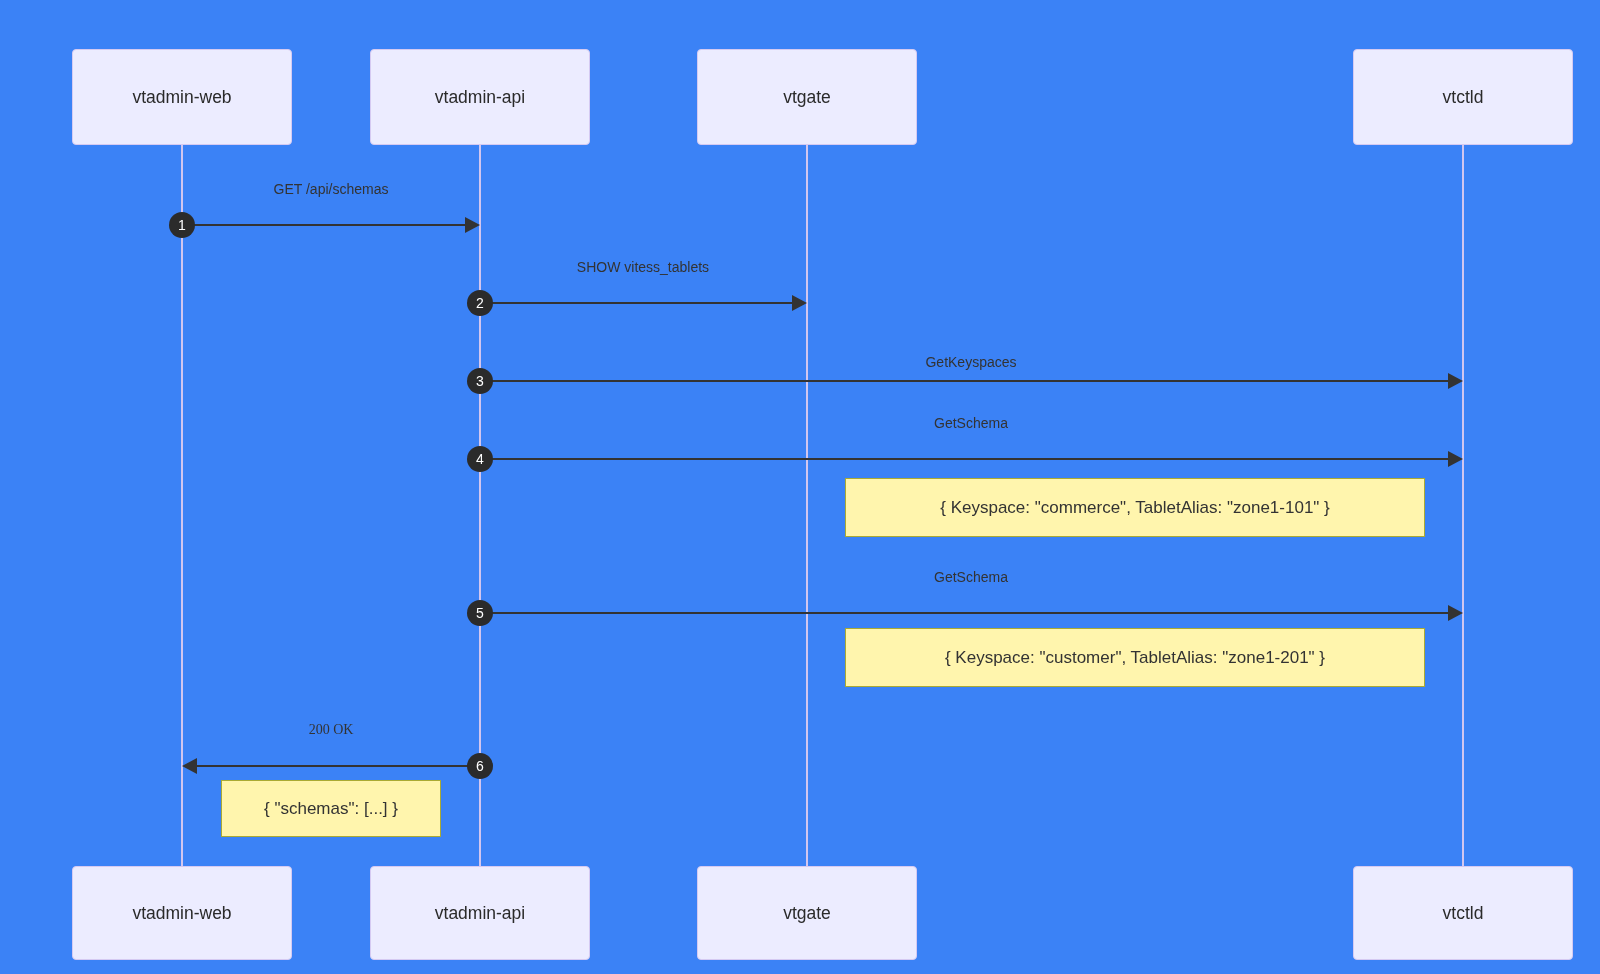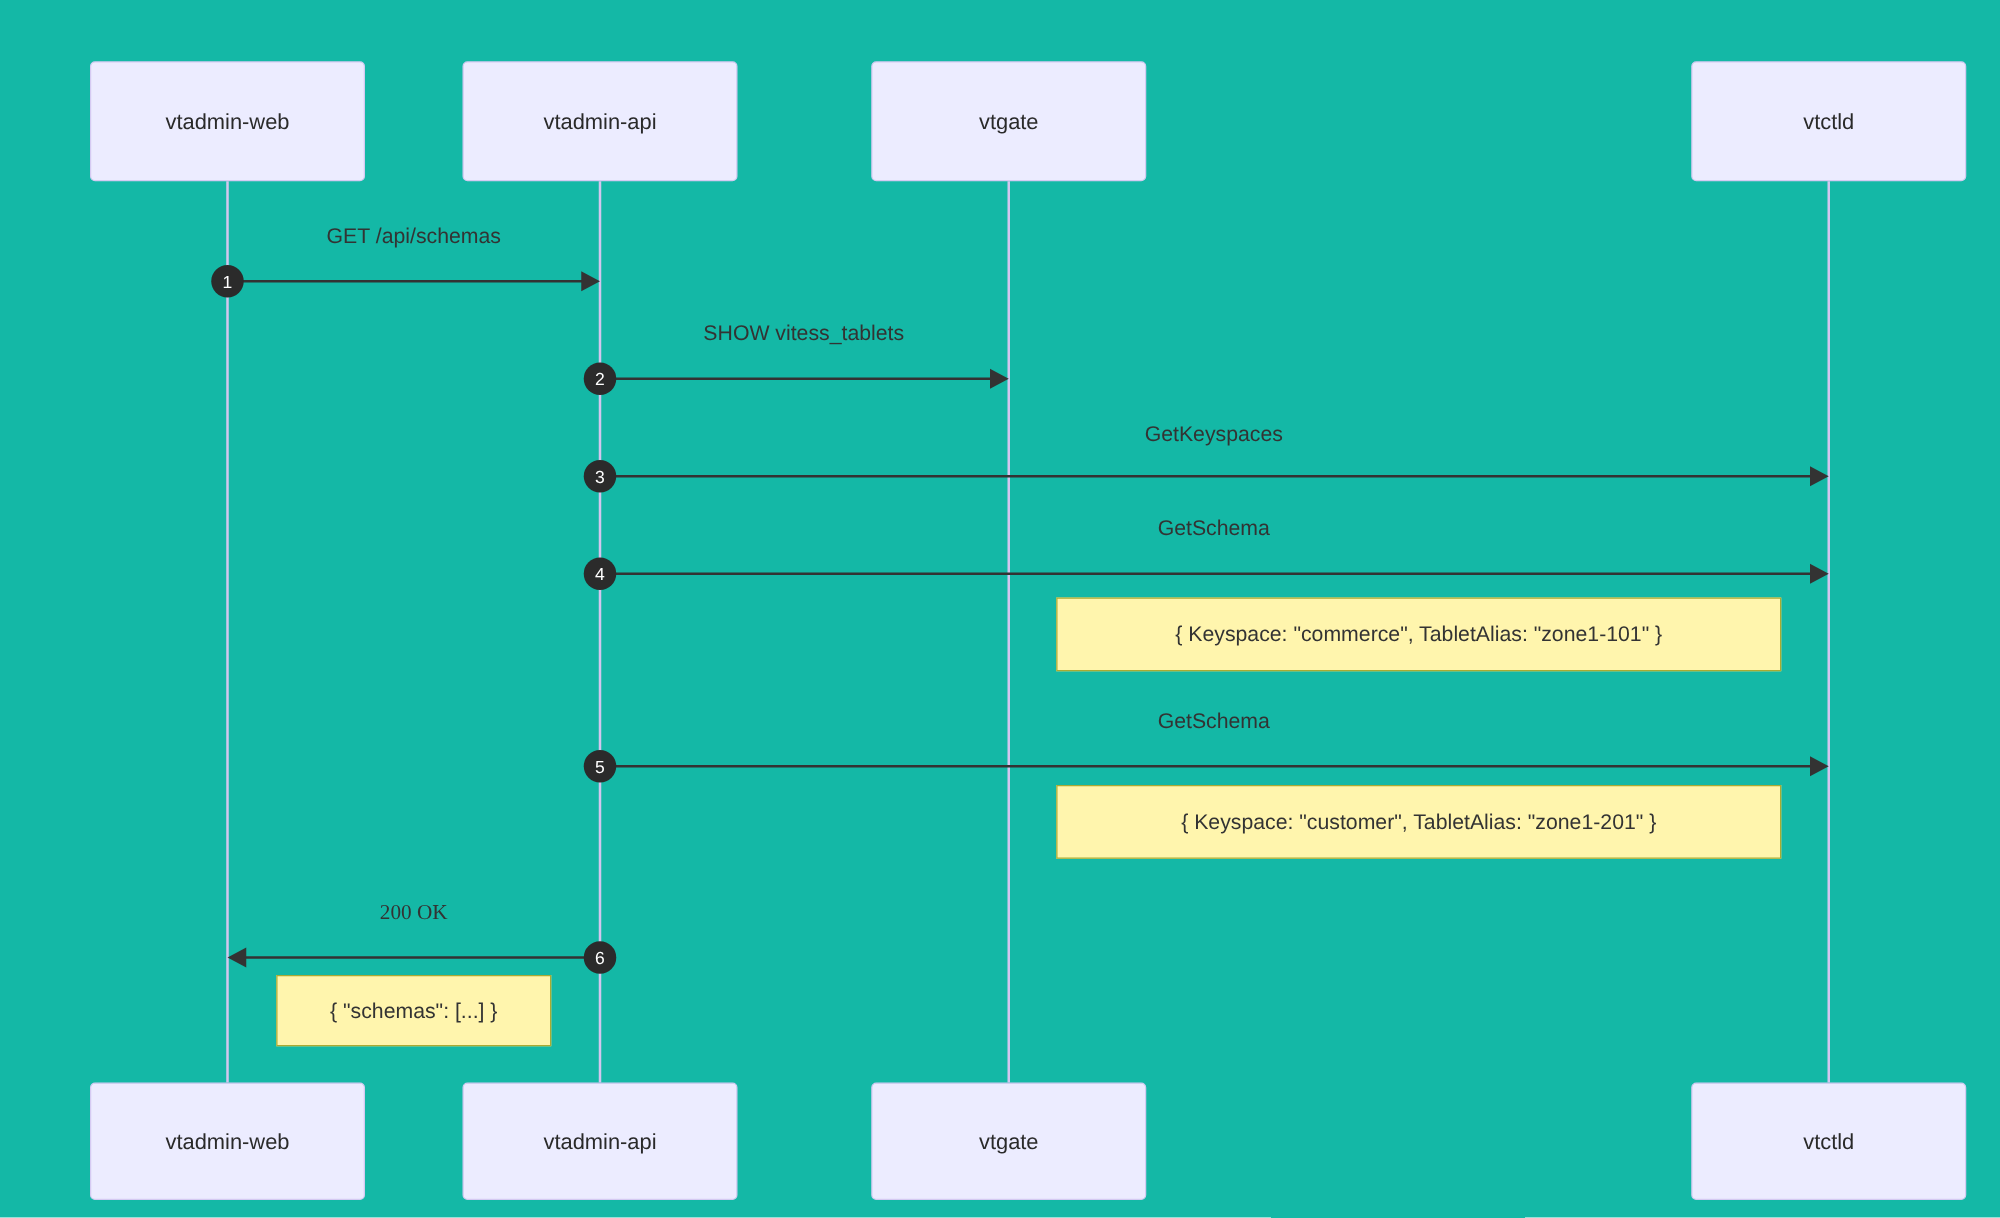--- a/index.html
+++ b/index.html
@@ -1,19 +1,19 @@
 <!DOCTYPE html>
 <html><head>
 <meta charset="utf-8">
 <style>
   html,body{margin:0;padding:0;background:#ffffff;}
   .canvas{
     position:relative;
     width:1600px;height:974px;
-    background:#14b8a6;
+    background:#3b82f6;
     font-family:"Liberation Sans", sans-serif;
     color:#333333;
     overflow:hidden;
   }
   .actor{
     position:absolute;
     width:220px;
     background:#ECECFF;
     border:1px solid #d5caf2;
     border-radius:4px;
@@ -26,21 +26,21 @@
   .actor.bottom{top:866px;height:94px;}
   .lifeline{
     position:absolute;
     top:145px;height:721px;width:2px;
     background:#d2c6ef;
   }
   .msg-label{
     position:absolute;
     width:500px;height:24px;
     text-align:center;
-    font-size:17px;
+    font-size:14px;
     color:#333333;
     line-height:24px;
     white-space:nowrap;
   }
   .msg-line{
     position:absolute;
     height:2px;
     background:#333333;
   }
   .arrowhead{
@@ -113,21 +113,21 @@
   <div class="msg-label" style="left:81px;top:177px;">GET /api/schemas</div>
   <div class="msg-line" style="left:182px;top:224px;width:286px;"></div>
   <div class="arrowhead right" style="left:465px;top:217px;"></div>
   <div class="seq-num" style="left:169px;top:212px;">1</div>
 
   <div class="msg-label" style="left:393px;top:255px;">SHOW vitess_tablets</div>
   <div class="msg-line" style="left:480px;top:302px;width:315px;"></div>
   <div class="arrowhead right" style="left:792px;top:295px;"></div>
   <div class="seq-num" style="left:467px;top:290px;">2</div>
 
-  <div class="msg-label" style="left:721px;top:336px;">GetKeyspaces</div>
+  <div class="msg-label" style="left:721px;top:350px;">GetKeyspaces</div>
   <div class="msg-line" style="left:480px;top:380px;width:971px;"></div>
   <div class="arrowhead right" style="left:1448px;top:373px;"></div>
   <div class="seq-num" style="left:467px;top:368px;">3</div>
 
   <div class="msg-label" style="left:721px;top:411px;">GetSchema</div>
   <div class="msg-line" style="left:480px;top:458px;width:971px;"></div>
   <div class="arrowhead right" style="left:1448px;top:451px;"></div>
   <div class="seq-num" style="left:467px;top:446px;">4</div>
 
   <div class="note" style="left:845px;top:478px;width:580px;height:59px;">{ Keyspace: "commerce", TabletAlias: "zone1-101" }</div>

